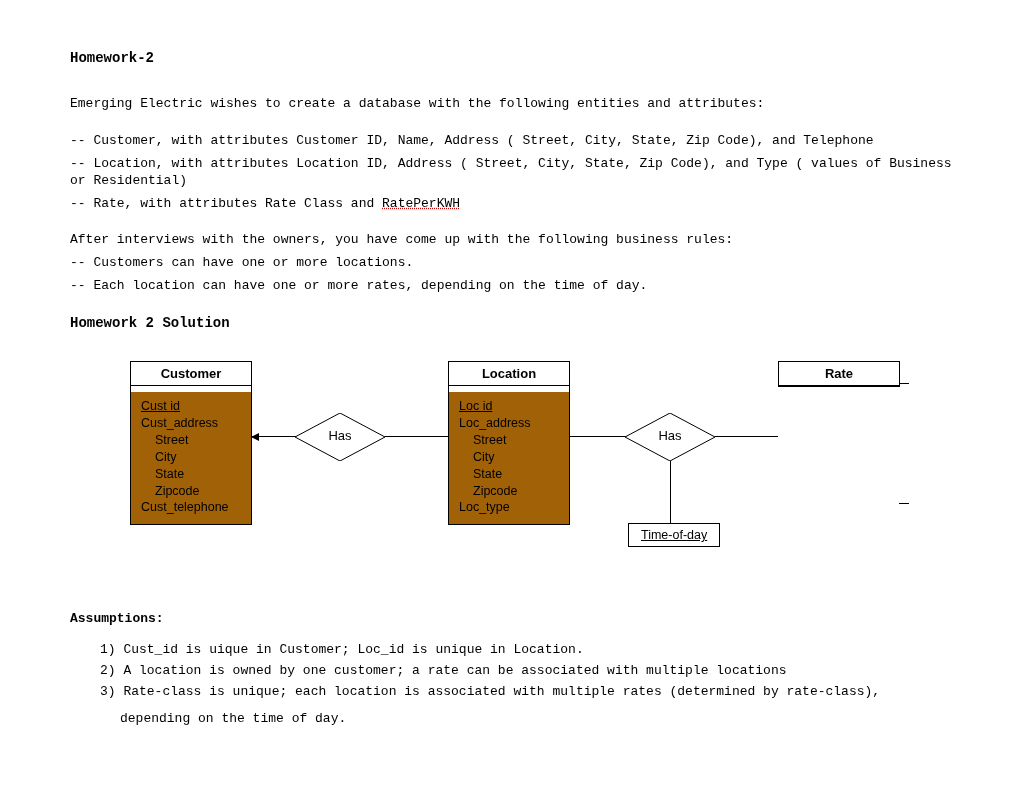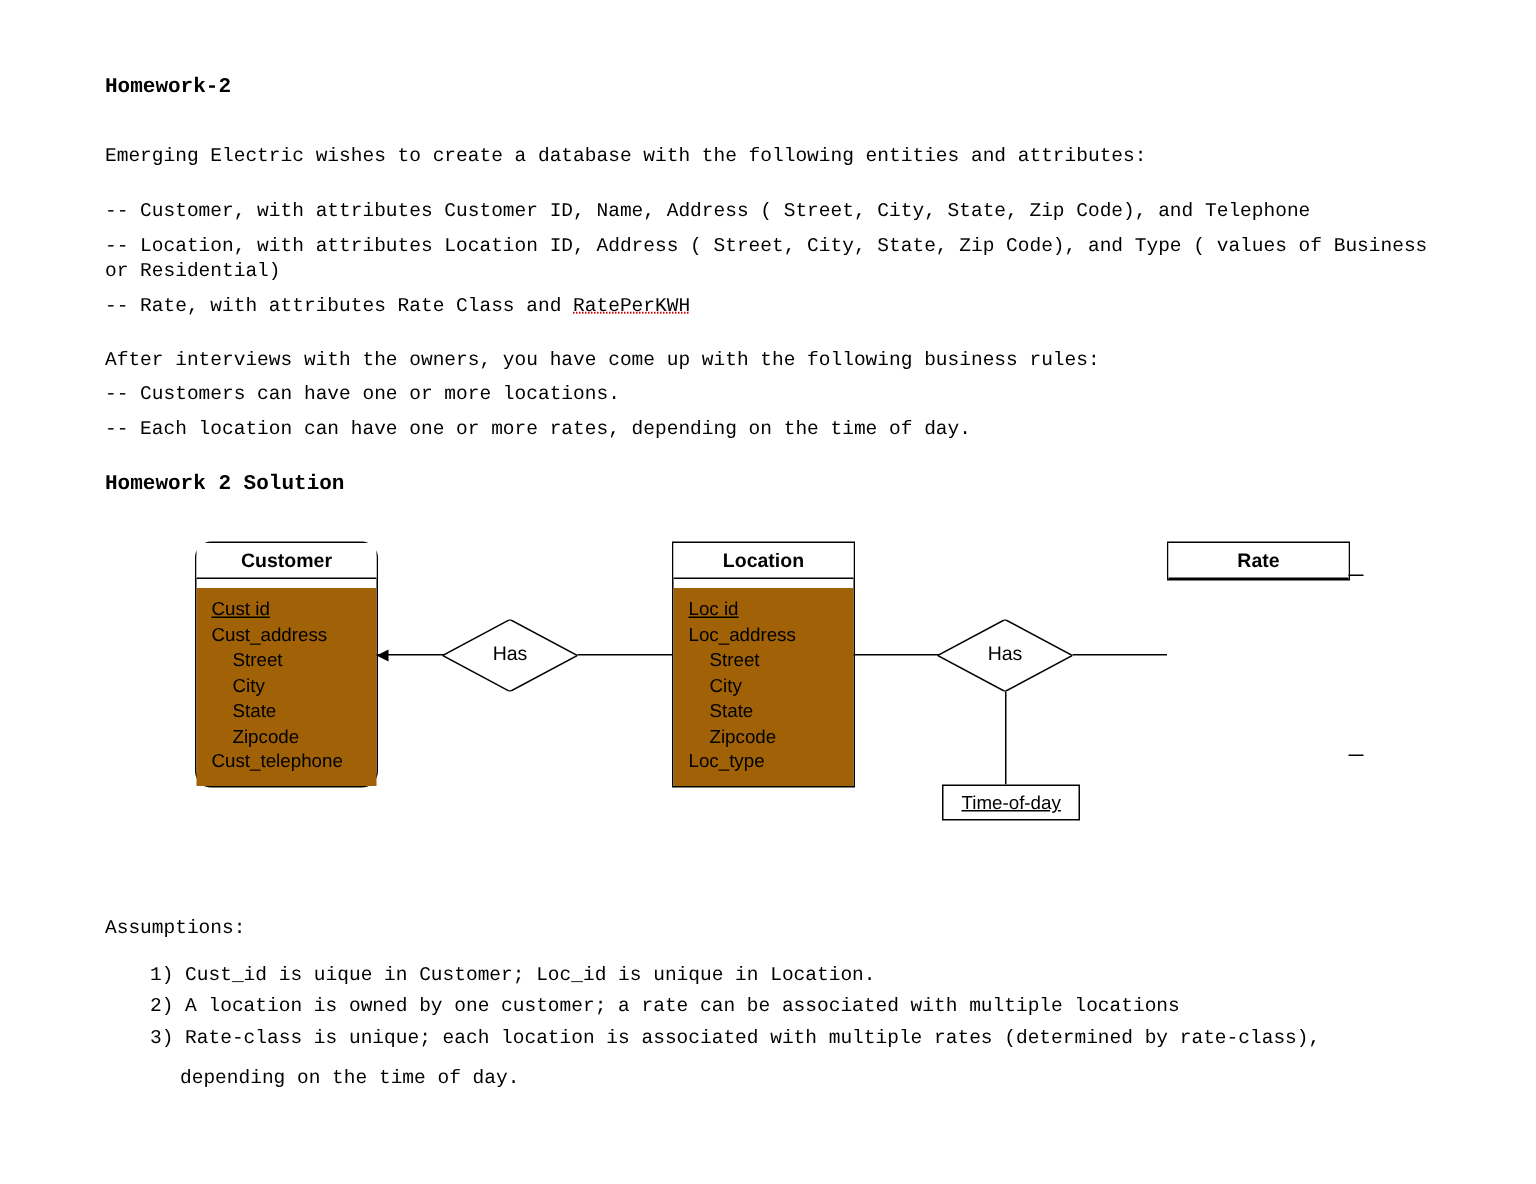--- a/index.html
+++ b/index.html
@@ -78,21 +78,21 @@
     text-decoration: underline;
   }
   .arrowhead {
     position: absolute;
     width: 0; height: 0;
     border-top: 4px solid transparent;
     border-bottom: 4px solid transparent;
     border-right: 8px solid #000;
   }
   .assumptions-label {
-    font-weight: normal;
+    font-weight: bold;
     margin: 24px 0 14px 0;
   }
   .assumption-list {
     margin-left: 30px;
     line-height: 1.6;
   }
 </style>
 </head>
 <body>
 
@@ -107,21 +107,21 @@
 </div>
 <div style="height:8px"></div>
 <div class="para">After interviews with the owners, you have come up with the following business rules:</div>
 <div class="para">-- Customers can have one or more locations.</div>
 <div class="para">-- Each location can have one or more rates, depending on the time of day.</div>
 
 <div class="heading section-gap">Homework 2 Solution</div>
 
 <div class="diagram">
 
-  <div class="entity" style="left:60px; top:0; width:120px;border-radius:11px;">
+  <div class="entity" style="left:60px; top:0; width:120px;">
     <div class="entity-header">Customer</div>
     <div class="entity-body" style="margin-top:6px;">
       <div class="key">Cust id</div>
       <div>Cust_address</div>
       <div class="indent">Street</div>
       <div class="indent">City</div>
       <div class="indent">State</div>
       <div class="indent">Zipcode</div>
       <div>Cust_telephone</div>
     </div>

